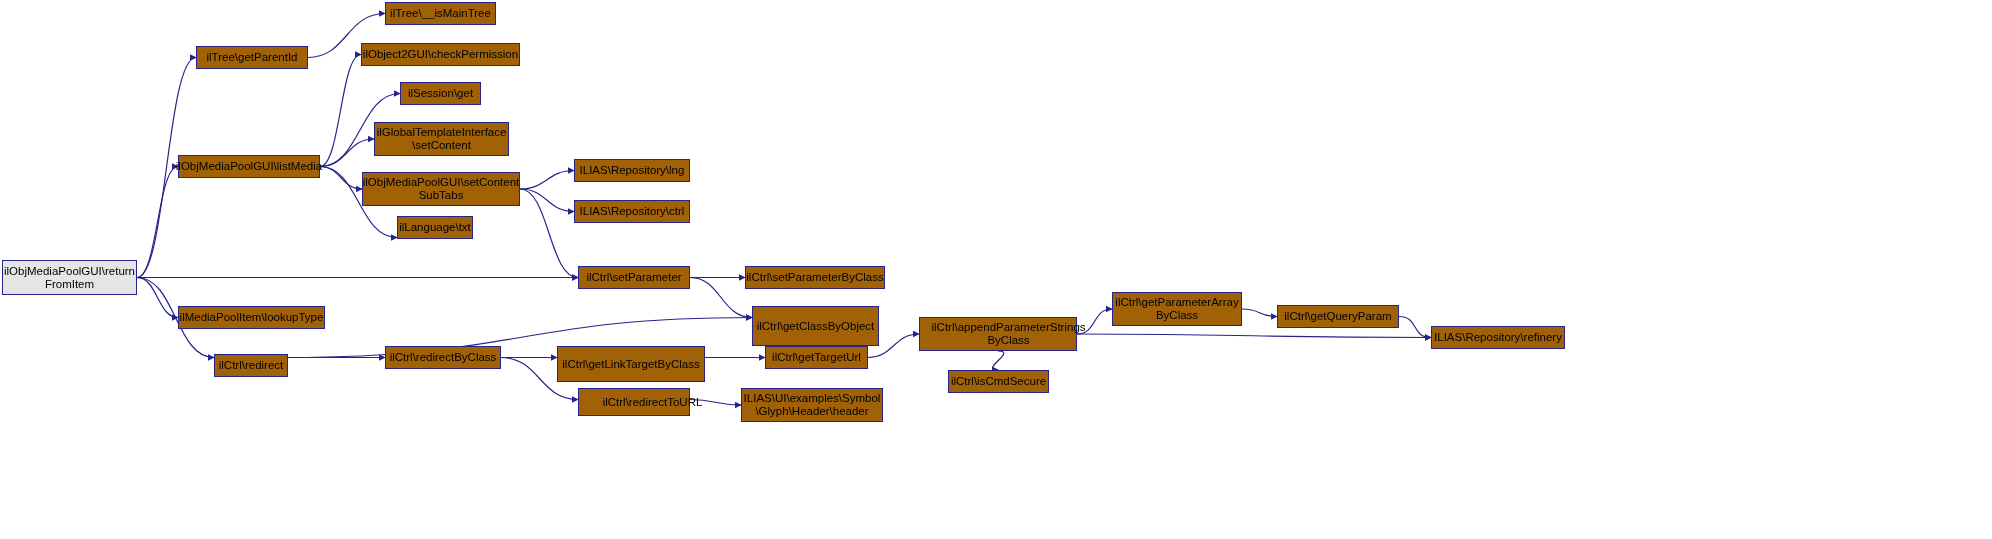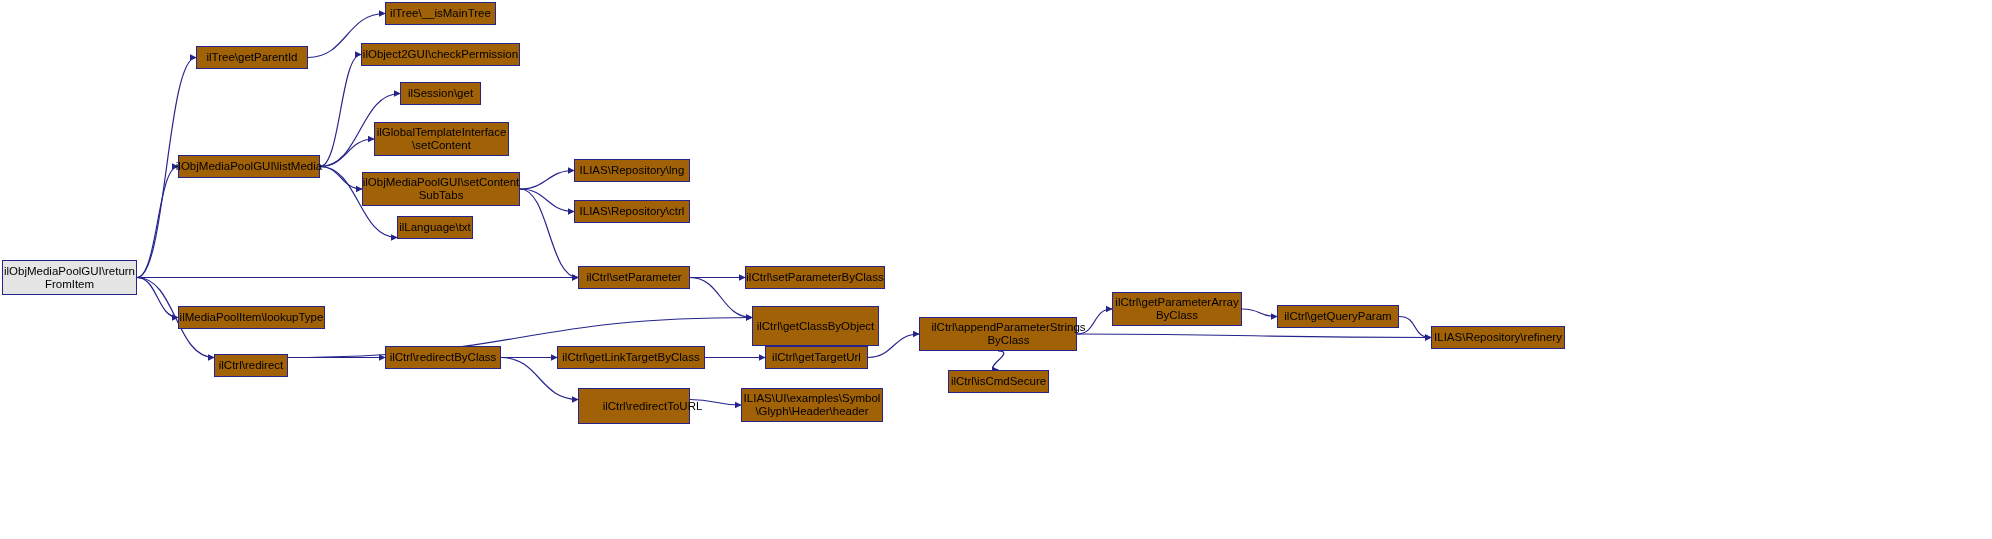--- a/index.html
+++ b/index.html
@@ -99,26 +99,26 @@
 SubTabs</div>
       <div class="node" style="left: 574px; top: 159px; width: 116px; height: 23px;">ILIAS\Repository\lng</div>
       <div class="node" style="left: 574px; top: 200px; width: 116px; height: 23px;">ILIAS\Repository\ctrl</div>
       <div class="node" style="left: 397px; top: 216px; width: 76px; height: 23px;">ilLanguage\txt</div>
       <div class="node" style="left: 578px; top: 266px; width: 112px; height: 23px;">ilCtrl\setParameter</div>
       <div class="node" style="left: 745px; top: 266px; width: 140px; height: 23px;">ilCtrl\setParameterByClass</div>
       <div class="node" style="left: 178px; top: 306px; width: 147px; height: 23px;">ilMediaPoolItem\lookupType</div>
       <div class="node" style="left: 752px; top: 306px; width: 127px; height: 40px;">ilCtrl\getClassByObject</div>
       <div class="node" style="left: 214px; top: 346px; width: 74px; height: 23px; margin-top: 8px;">ilCtrl\redirect</div>
       <div class="node" style="left: 385px; top: 346px; width: 116px; height: 23px;">ilCtrl\redirectByClass</div>
-      <div class="node" style="left: 557px; top: 346px; width: 148px; height: 23px; text-align: right;">ilCtrl\getLinkTargetByClass</div>
+      <div class="node" style="left: 557px; top: 346px; width: 148px; height: 36px; text-align: right;">ilCtrl\getLinkTargetByClass</div>
       <div class="node" style="left: 765px; top: 346px; width: 103px; height: 23px;">ilCtrl\getTargetUrl</div>
       <div class="node" style="left: 919px; top: 317px; width: 158px; height: 34px; padding-left: 24px;">ilCtrl\appendParameterStrings
 ByClass</div>
       <div class="node" style="left: 1112px; top: 292px; width: 130px; height: 34px;">ilCtrl\getParameterArray
 ByClass</div>
       <div class="node" style="left: 1277px; top: 305px; width: 122px; height: 23px;">ilCtrl\getQueryParam</div>
       <div class="node" style="left: 1431px; top: 326px; width: 134px; height: 23px;">ILIAS\Repository\refinery</div>
       <div class="node" style="left: 948px; top: 370px; width: 101px; height: 23px;">ilCtrl\isCmdSecure</div>
-      <div class="node" style="left: 578px; top: 388px; width: 112px; height: 36px; padding-left: 40px;">ilCtrl\redirectToURL</div>
+      <div class="node" style="left: 578px; top: 388px; width: 112px; height: 28px; padding-left: 40px;">ilCtrl\redirectToURL</div>
       <div class="node" style="left: 741px; top: 388px; width: 142px; height: 34px;">ILIAS\UI\examples\Symbol
 \Glyph\Header\header</div>
     </div>
 </div>
 
 </body></html>

